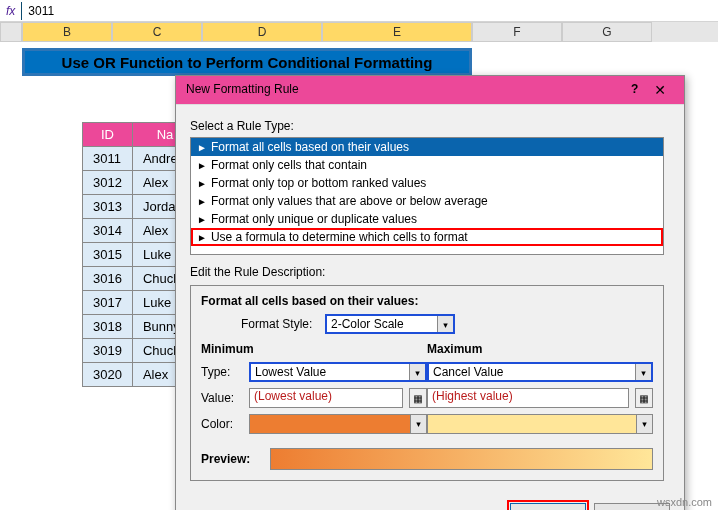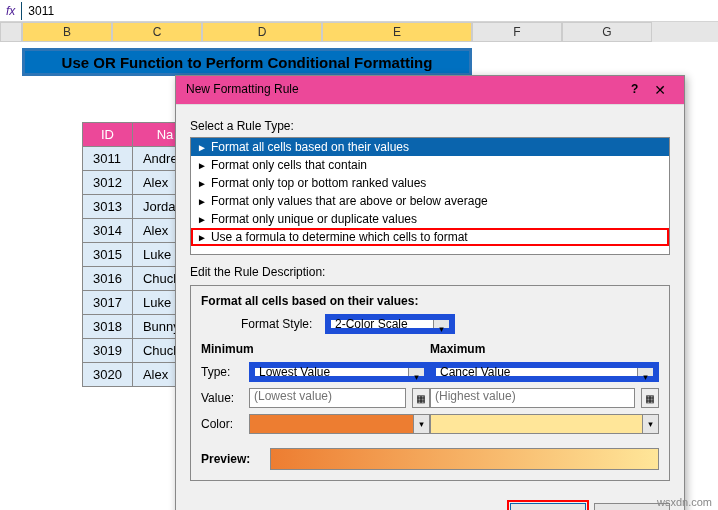--- a/index.html
+++ b/index.html
@@ -21,40 +21,40 @@
 .data-table { position: absolute; left: 82px; top: 80px; border-collapse: collapse; font-size: 13px; }
 .data-table th { background: #ec4899; color: #fff; border: 1px solid #888; padding: 4px 10px; font-weight: normal; }
 .data-table td { border: 1px solid #888; padding: 4px 10px; background: #ddebf7; }
 .data-table tr:first-child td { background: #fff; }
 
 .dialog { position: absolute; left: 175px; top: 75px; width: 510px; background: #f0f0f0; border: 1px solid #888; box-shadow: 2px 2px 8px rgba(0,0,0,0.3); font-size: 12px; }
 .dlg-title { background: #ec4899; padding: 6px 10px; font-size: 12px; display: flex; border-bottom: 1px solid #ddd; }
 .dlg-title .t { flex: 1; }
 .dlg-title .help { cursor: pointer; padding: 0 8px; font-weight: bold; }
 .dlg-title .close { cursor: pointer; padding: 0 8px; font-size: 14px; }
-.dlg-body { padding: 10px 14px 12px 14px; }
+.dlg-body { padding: 10px 20px 12px 14px; }
 .sect-label { margin: 4px 0 4px 0; }
 .rule-list { border: 1px solid #888; background: #fff; height: 118px; overflow: hidden; }
 .rule-item { padding: 2px 6px; font-size: 12px; display: flex; align-items: center; }
 .rule-item .arrow { margin-right: 4px; font-size: 10px; }
 .rule-item.sel { background: #0a64ad; color: #fff; }
 .rule-item.hl { outline: 2px solid red; outline-offset: -2px; }
 
 .edit-box { border: 1px solid #888; background: #f0f0f0; padding: 8px 10px 10px 10px; margin-top: 6px; }
 .bold { font-weight: bold; }
 .row { display: flex; align-items: center; margin-top: 6px; gap: 6px; margin-left: 40px; }
 .lbl { width: 42px; }
 .lbl2 { width: 78px; }
-.select { display: inline-flex; align-items: center; background: #fff; border: 6px solid #1d4ed8; height: 20px; padding: 0 4px; position: relative; }
+.select { display: inline-flex; align-items: center; background: #fff; border: 2px solid #1d4ed8; height: 20px; padding: 0 4px; position: relative; }
 .select .dd { position: absolute; right: 0; top: 0; bottom: 0; width: 16px; border-left: 1px solid #888; background: #e6e6e6; text-align: center; line-height: 18px; font-size: 9px; }
 .minmax { display: flex; margin-top: 8px; }
 .col { flex: 1; }
 .col h5 { margin: 0 0 4px 0; font-size: 12px; font-weight: bold; }
 .field { display: flex; align-items: center; margin-top: 6px; gap: 6px; }
-.inp { flex: 1; border: 1px solid #888; background: #fff; height: 20px; padding: 0 4px; color: #737373; position: relative; }
+.inp { flex: 1; border: 1px solid #888; background: #fff; height: 20px; padding: 0 4px; color: #b91c1c; position: relative; }
 .refbtn { width: 18px; height: 20px; border: 1px solid #888; background: #eee; display: inline-flex; align-items: center; justify-content: center; font-size: 10px; }
 .color-sw { flex: 1; height: 20px; border: 1px solid #888; position: relative; }
 .color-sw .dd { position: absolute; right: 0; top: 0; bottom: 0; width: 16px; border-left: 1px solid #888; background: #e6e6e6; text-align: center; line-height: 18px; font-size: 9px; }
 .preview-row { display: flex; align-items: center; margin-top: 14px; gap: 20px; }
 .preview-bar { flex: 1; height: 22px; border: 1px solid #888; }
 .dlg-buttons { display: flex; justify-content: flex-end; gap: 8px; padding: 10px 14px; }
 .btn { width: 76px; height: 24px; border: 1px solid #888; background: #e6e6e6; font-size: 12px; }
 .btn.ok { outline: 2px solid red; outline-offset: 1px; border: 1px solid #0a64ad; }
 
 .watermark { position: absolute; right: 6px; bottom: 2px; font-size: 11px; color: #888; }

